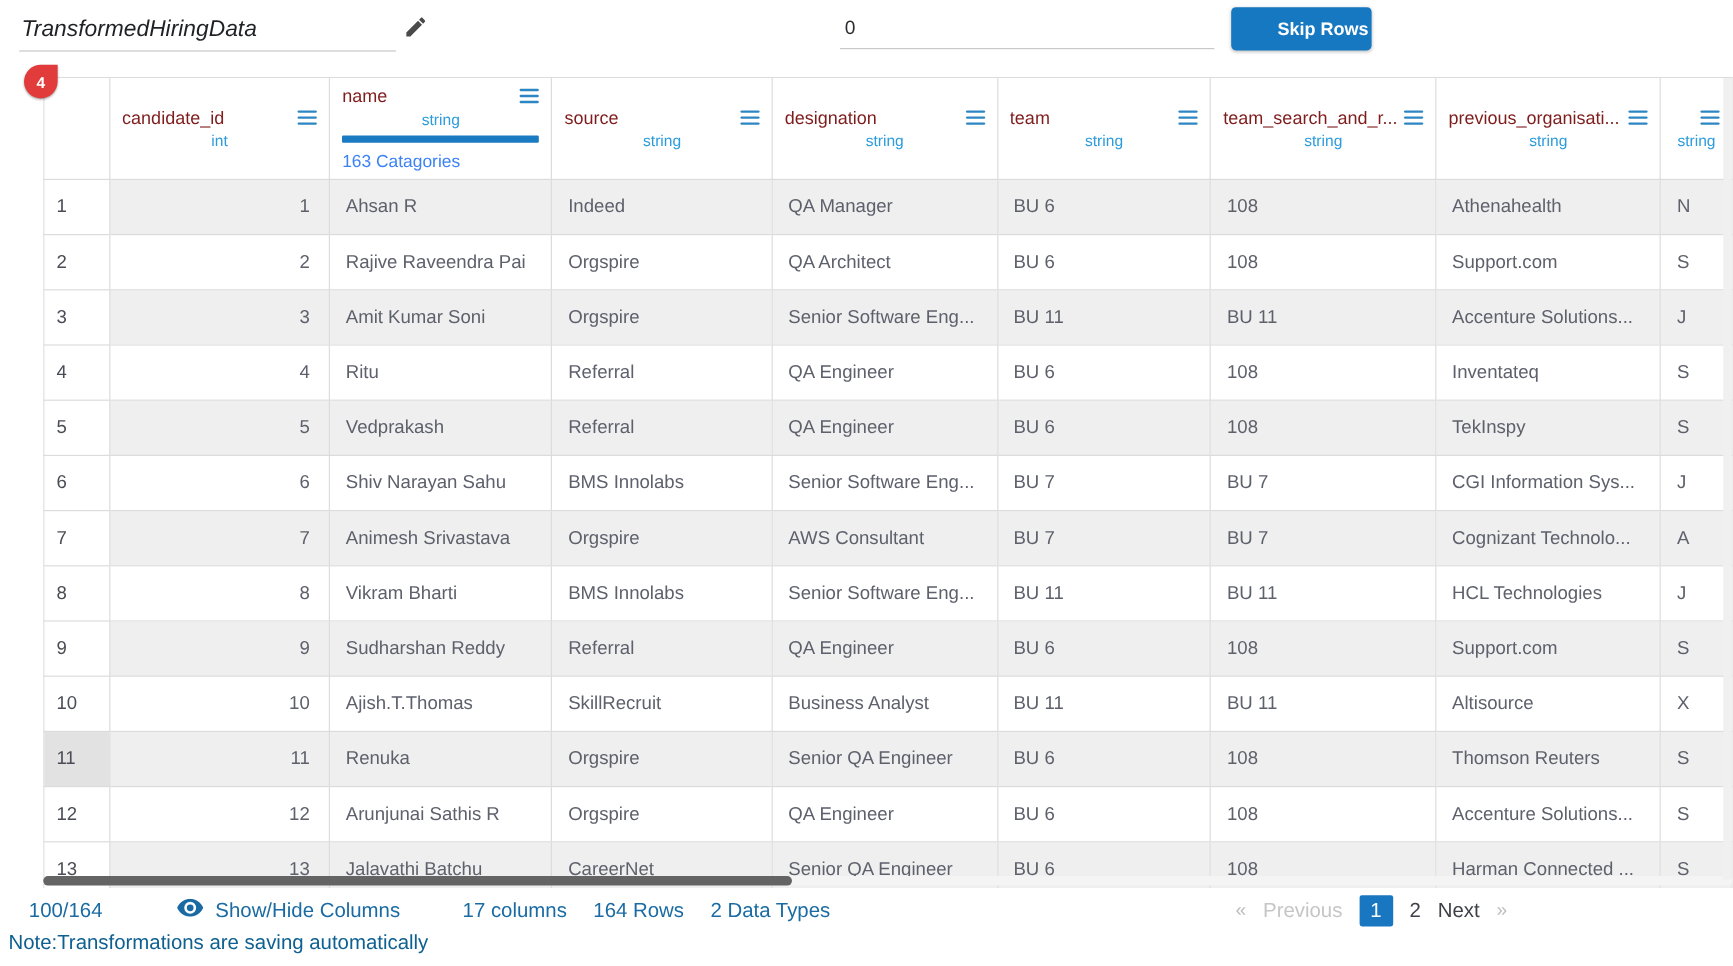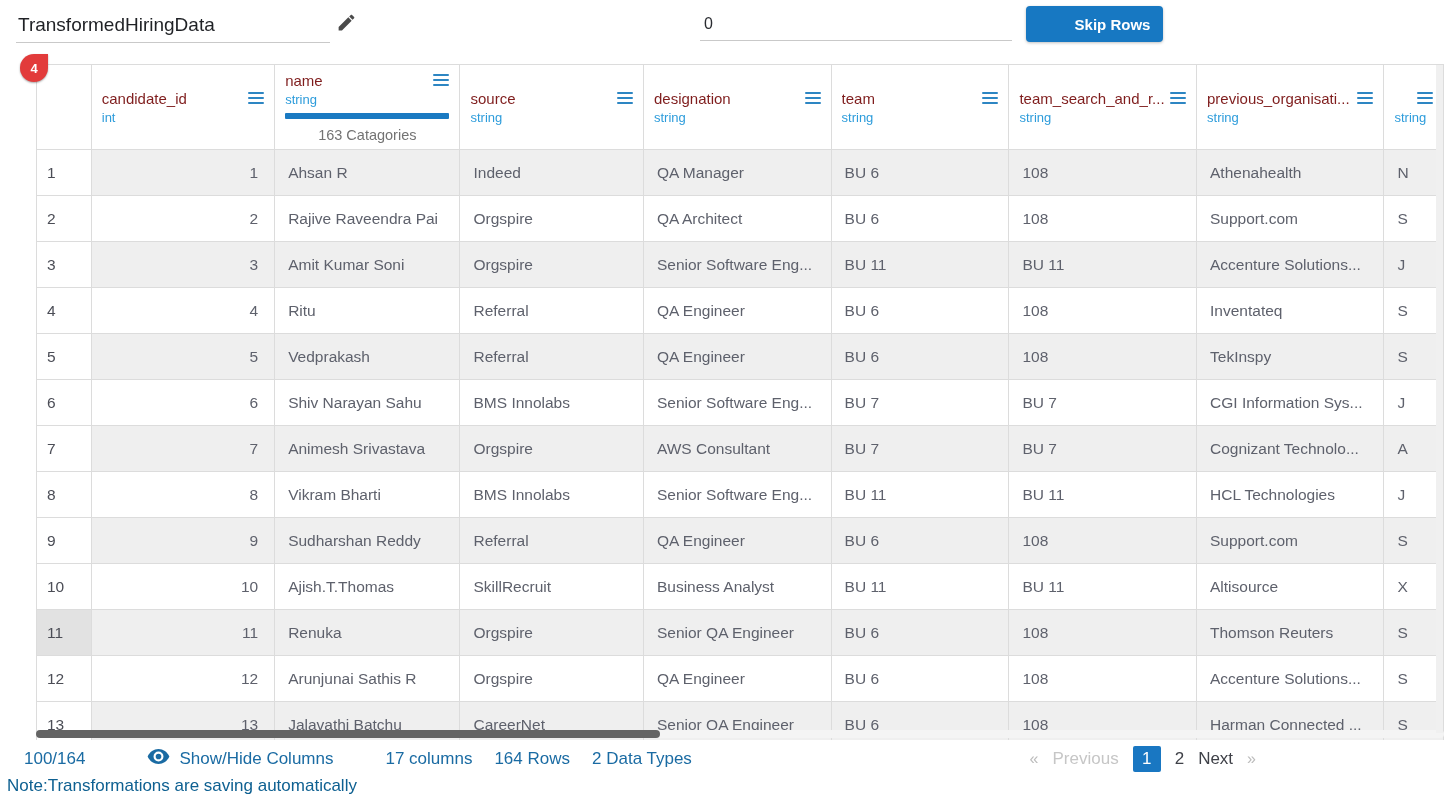--- a/index.html
+++ b/index.html
@@ -12,31 +12,32 @@
     color: #5e616c;
   }
 
   
   .title-input {
     position: absolute; left: 16px; top: 8px; width: 314px;
     border: none; border-bottom: 1px solid #c9c9c9;
     font-family: "Liberation Sans", sans-serif;
     font-size: 19px; color: #1f2125; padding: 6px 2px; outline: none;
     background: transparent;
+    font-style: italic;
   }
   .pencil { position: absolute; left: 336px; top: 12px; cursor: pointer; }
   .skip-input {
     position: absolute; left: 700px; top: 8px; width: 312px;
     border: none; border-bottom: 1px solid #c9c9c9;
     font-family: "Liberation Sans", sans-serif;
     font-size: 16px; color: #2a2c31; padding: 7px 4px; outline: none;
     background: transparent;
   }
   .skip-btn {
-    position: absolute; left: 1026px; top: 6px; width: 137px; height: 36px;
+    position: absolute; left: 1026px; top: 6px; width: 117px; height: 36px;
     background: #1778c2; color: #fff; border: none; border-radius: 4px;
     font-family: "Liberation Sans", sans-serif;
     font-size: 15px; font-weight: bold; cursor: pointer;
     box-shadow: 0 1px 3px rgba(0,0,0,.25);
     padding-left: 36px;
   }
 
   
   .badge {
     position: absolute; left: 20px; top: 54px; width: 28px; height: 28px;
@@ -54,23 +55,23 @@
   table { border-collapse: collapse; table-layout: fixed; }
   th, td { border: 1px solid #dcdcdc; }
   th {
     height: 80px; vertical-align: middle; background: #fff;
     padding: 6px 10px; text-align: left; font-weight: normal;
   }
   .th-top { display: flex; justify-content: space-between; align-items: center; }
   .th-name { font-size: 15px; color: #7f1d1d; white-space: nowrap; overflow: hidden; }
   .menu-icon { width: 16px; flex: 0 0 16px; cursor: pointer; }
   .menu-icon i { display: block; height: 2px; background: #2d86c3; margin: 3px 0; border-radius: 1px; }
-  .th-type { text-align: left; color: #2d9cdb; font-size: 13px; margin-top: 3px; }
+  .th-type { text-align: center; color: #2d9cdb; font-size: 13px; margin-top: 3px; }
   .cat-bar { height: 6px; background: #1a7ac2; border-radius: 1px; margin: 6px 0 8px; }
-  .cat-label { text-align: center; color: #737373; font-size: 14.5px; }
+  .cat-label { color: #3b82f6; font-size: 14.5px; }
 
   td {
     height: 46px; padding: 0 13px; font-size: 15.5px; color: #5e616c;
     white-space: nowrap; overflow: hidden; text-overflow: ellipsis;
     background: transparent;
   }
   tbody tr:nth-child(odd) td { background: #efefef; }
   td.td-num { background: #fff !important; color: #4b4d56; padding: 0 10px; }
   td.td-num.hl { background: #e2e2e2 !important; }
   td.num-cell { text-align: right; padding-right: 16px; }

